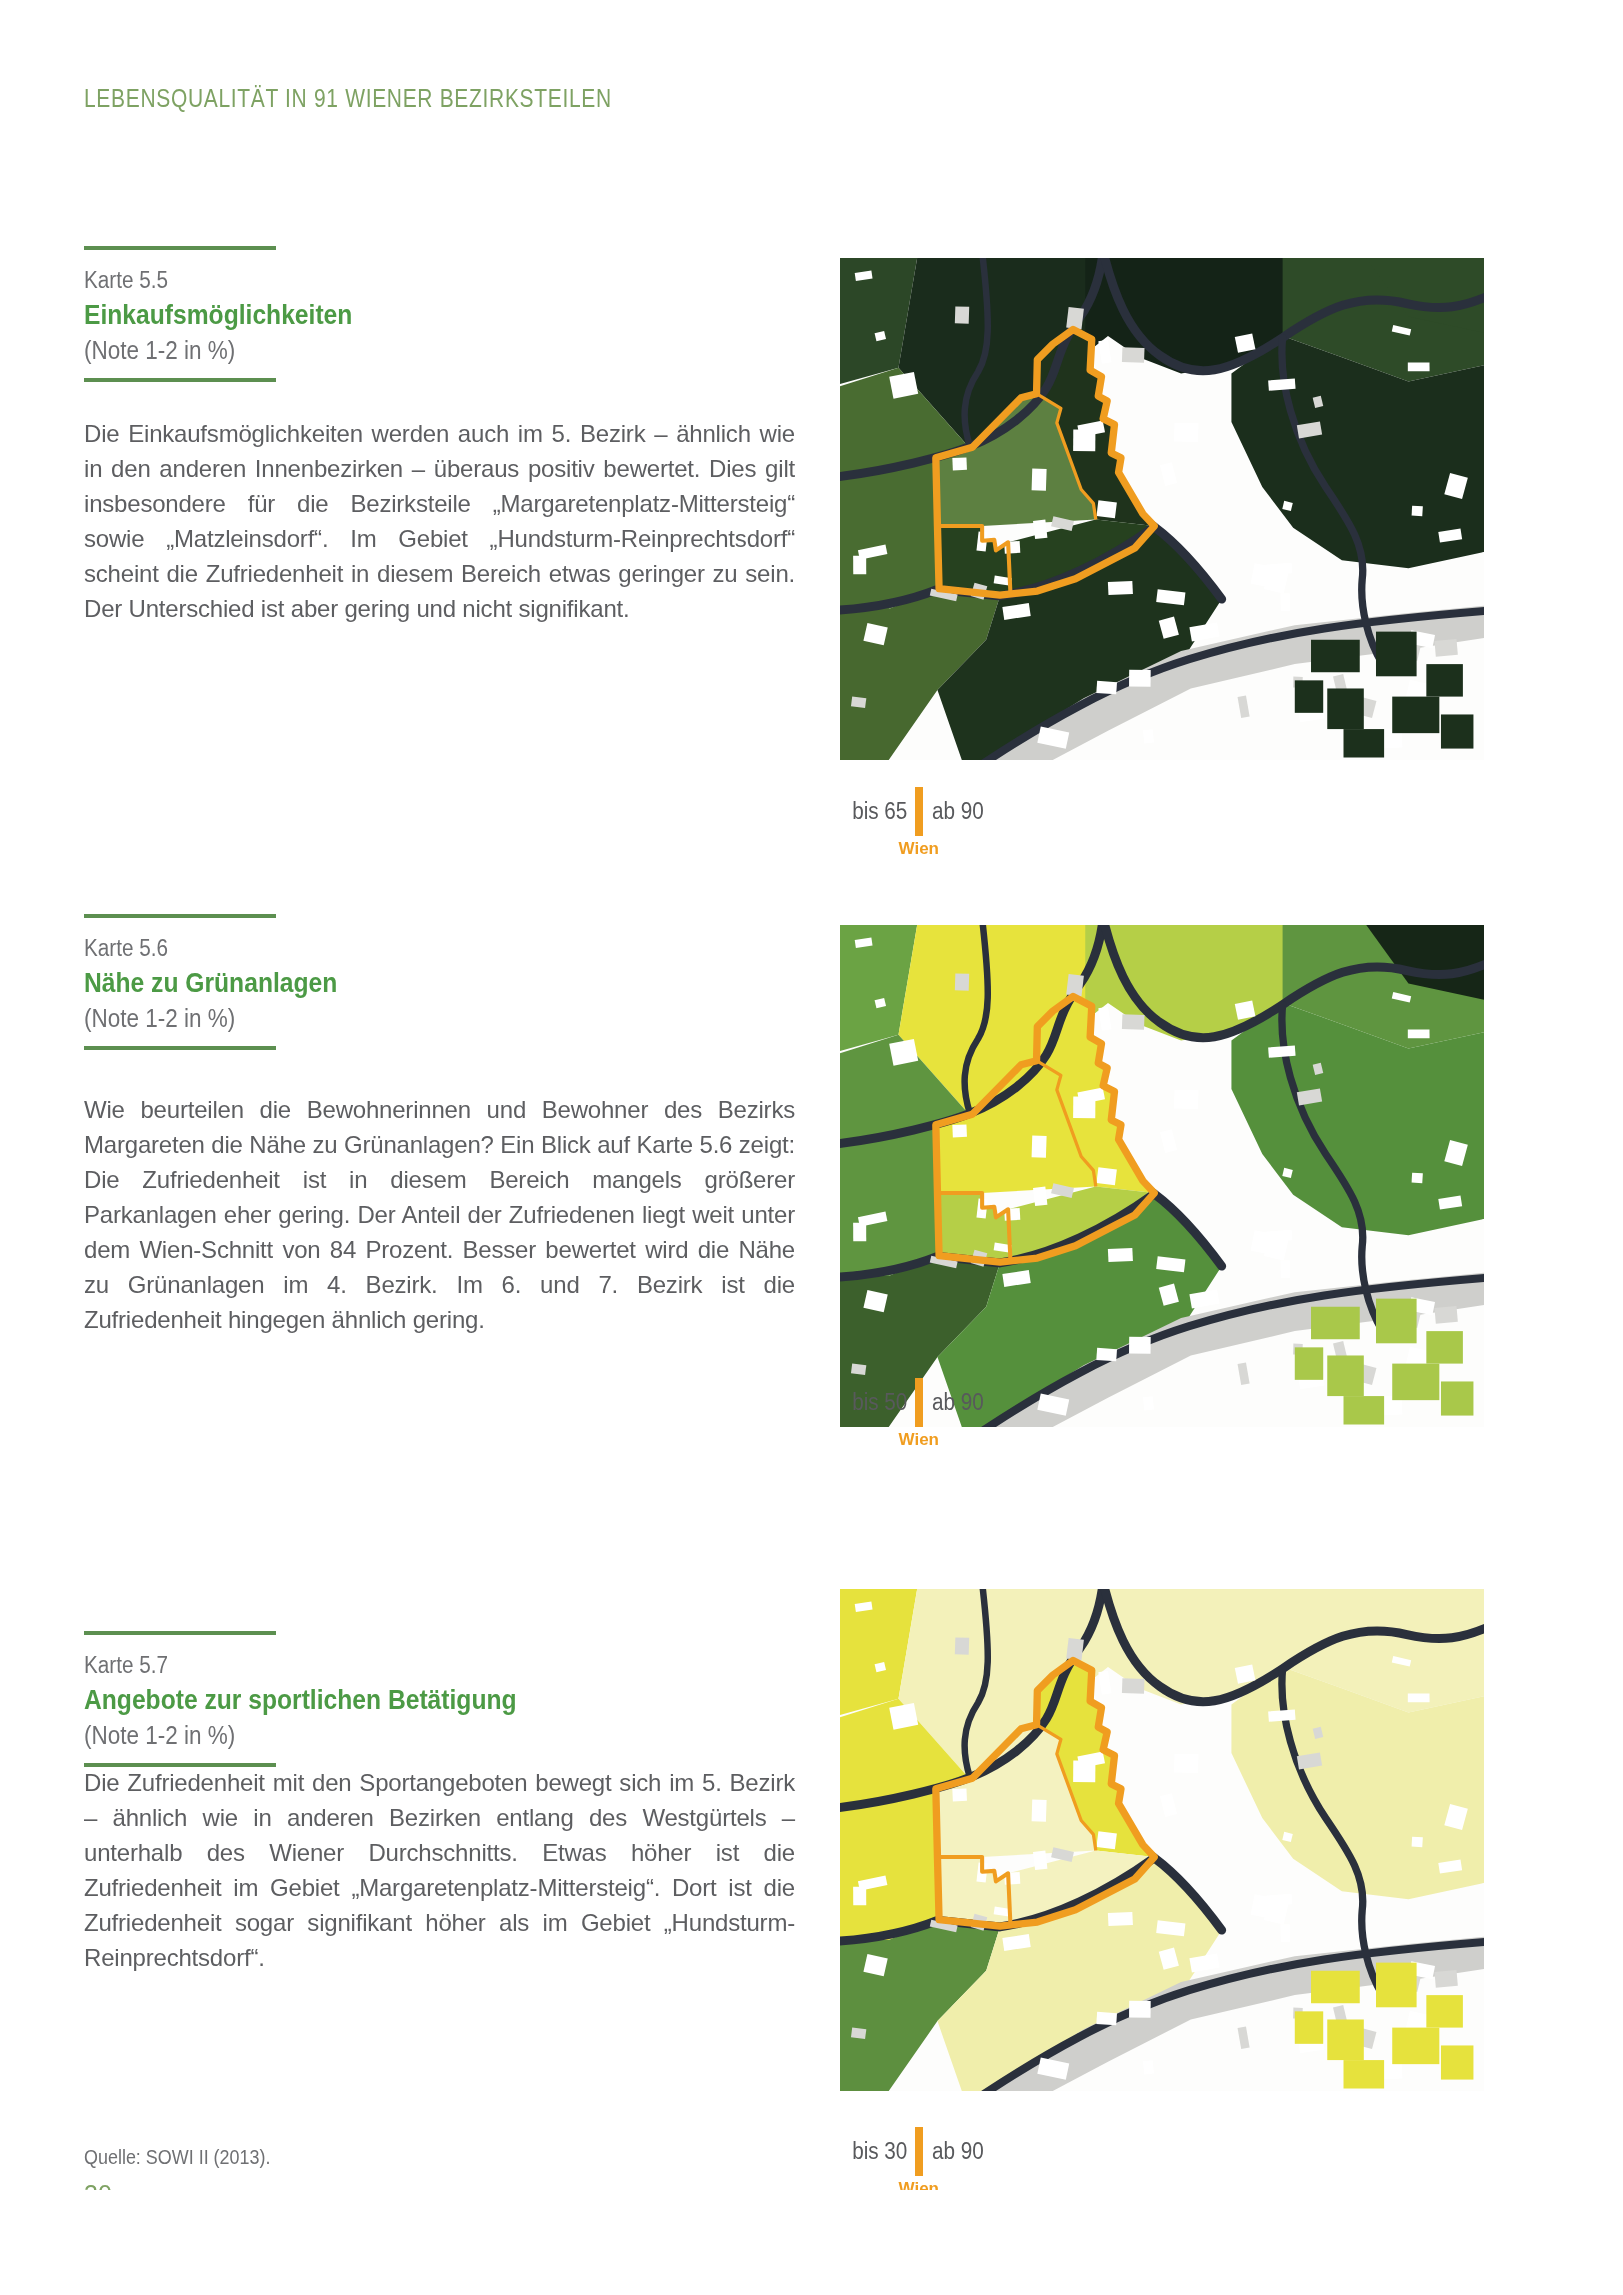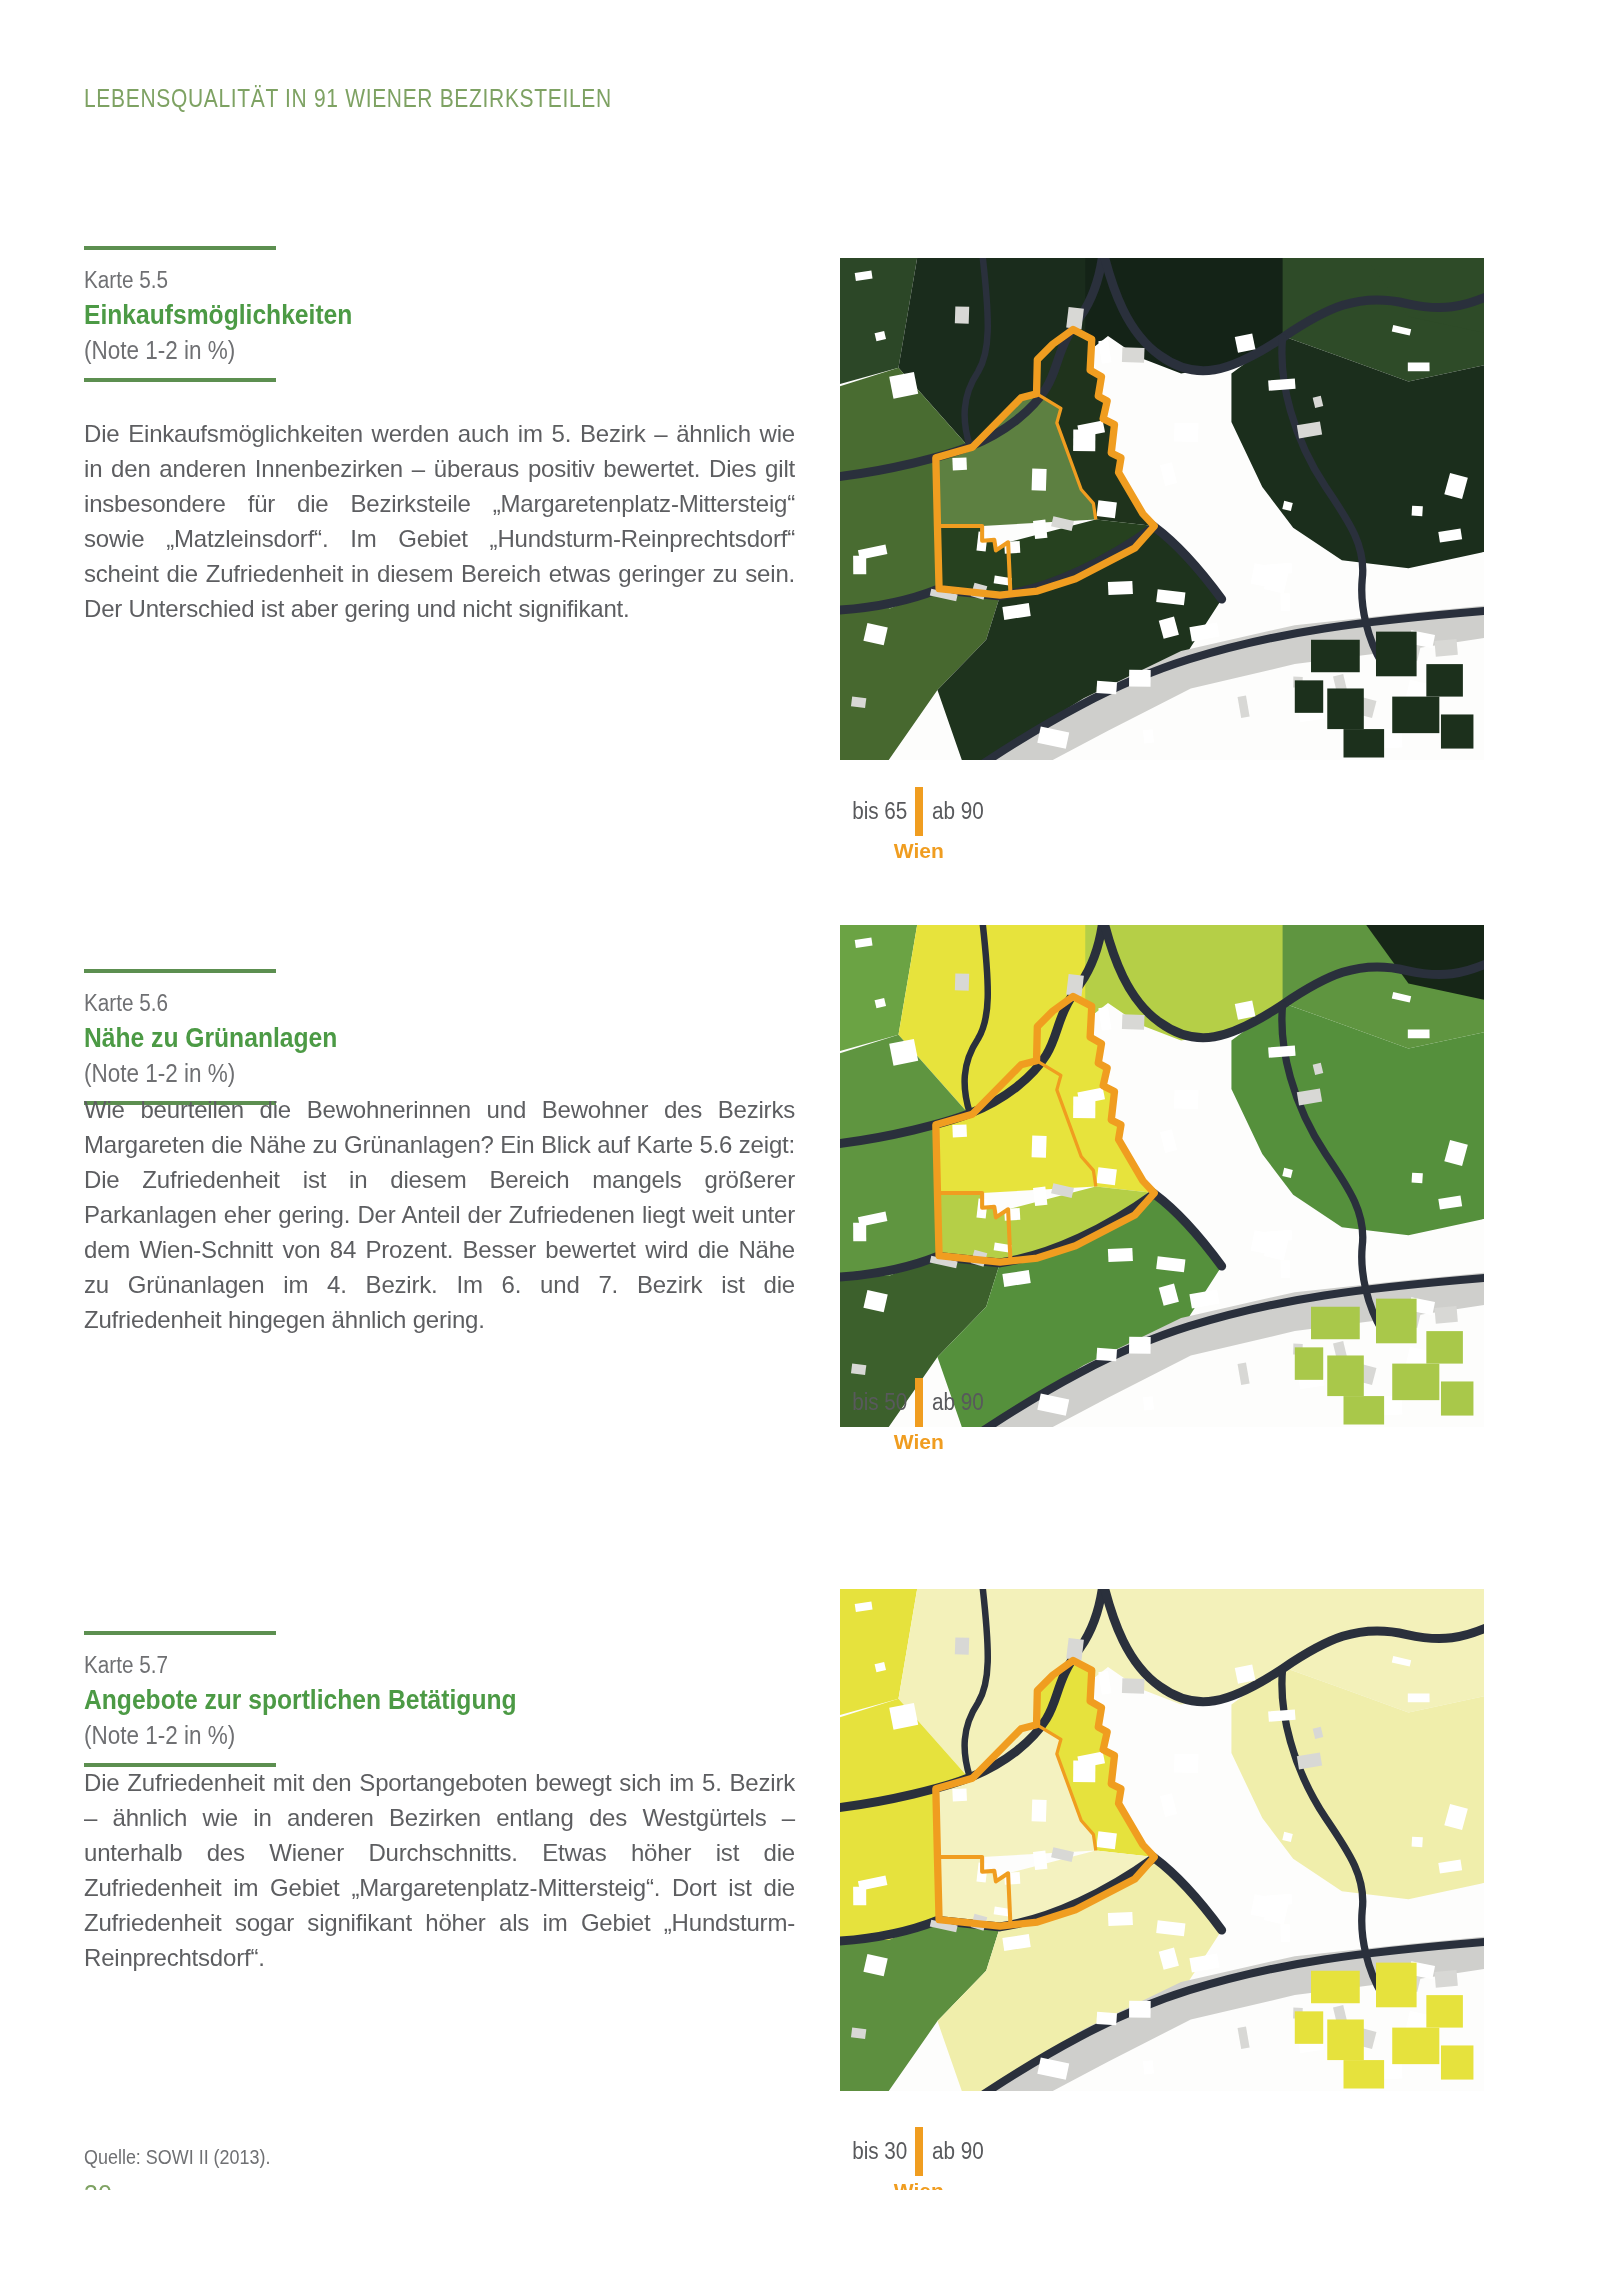--- a/index.html
+++ b/index.html
@@ -19,21 +19,21 @@
         text-align:justify;text-align-last:left;letter-spacing:-0.2px;margin:0;}
   .map-wrap{left:840px;width:644px;height:502px;}
   .map-wrap svg{display:block;width:644px;height:502px;}
   .legend{left:846px;display:flex;align-items:center;margin-top:25px;}
   .lg-label{font-size:23px;color:#58595c;transform:scaleX(.9);white-space:nowrap;}
   .lg-label.min{transform-origin:right;margin-right:11.4px;}
   .lg-label.max{transform-origin:left;margin-left:13px;}
   .bar{position:relative;display:flex;height:34px;}
   .swatch{height:34px;}
   .marker{position:absolute;top:-7.3px;width:8px;height:49px;background:#f09d20;transform:translateX(-50%);}
-  .wien{position:absolute;top:45px;font-size:21px;font-weight:700;color:#f09d20;transform:translateX(-50%);}
+  .wien{position:absolute;top:45px;font-size:17px;font-weight:700;color:#f09d20;transform:translateX(-50%);}
   .quelle{left:84px;top:2146px;font-size:19.5px;color:#6f7073;transform:scaleX(.92);transform-origin:left;}
   .pagenum{left:84px;top:2180px;font-size:25px;color:#7ea263;}
 </style>
 </head>
 <body>
 
 <div class="page">
 
   <div class="abs running-header">LEBENSQUALITÄT IN 91 WIENER BEZIRKSTEILEN</div>
 
@@ -143,21 +143,21 @@
   <div class="abs legend" style="top:769px">
     <span class="lg-label min">bis 65</span>
     <span class="bar">
       <span class="swatches"><span class="swatch" style="width: 29px; background: rgb(159, 191, 60);"></span><span class="swatch" style="width: 29px; background: rgb(124, 171, 64);"></span><span class="swatch" style="width: 29px; background: rgb(97, 149, 60);"></span><span class="swatch" style="width: 29px; background: rgb(76, 122, 51);"></span><span class="swatch" style="width: 29px; background: rgb(58, 97, 44);"></span><span class="swatch" style="width: 29px; background: rgb(42, 74, 35);"></span><span class="swatch" style="width: 29px; background: rgb(26, 45, 25);"></span></span>
       <span class="marker" style="left: 67%;"></span>
       <span class="wien" style="left: 67%;">Wien</span>
     </span>
     <span class="lg-label max">ab 90</span>
   </div>
 
-  <div class="abs sec" style="top:969px">
+  <div class="abs sec" style="top:914px">
     <div class="rule"></div>
     <div class="karte">Karte 5.6</div>
     <h2 class="sec-title">Nähe zu Grünanlagen</h2>
     <div class="sec-note">(Note 1-2 in %)</div>
     <div class="rule rule2"></div>
   </div>
   <p class="abs body-text" style="top:1092px">Wie beurteilen die Bewohnerinnen und Bewohner des Bezirks Margareten die Nähe zu Grünanlagen? Ein Blick auf Karte 5.6 zeigt: Die Zufriedenheit ist in diesem Bereich mangels größerer Parkanlagen eher gering. Der Anteil der Zufriedenen liegt weit unter dem Wien-Schnitt von 84 Prozent. Besser bewertet wird die Nähe zu Grünanlagen im 4. Bezirk. Im 6. und 7. Bezirk ist die Zufriedenheit hingegen ähnlich gering.</p>
 
   <div class="abs map-wrap" style="top:925px">
     <svg viewBox="0 0 793 618">

